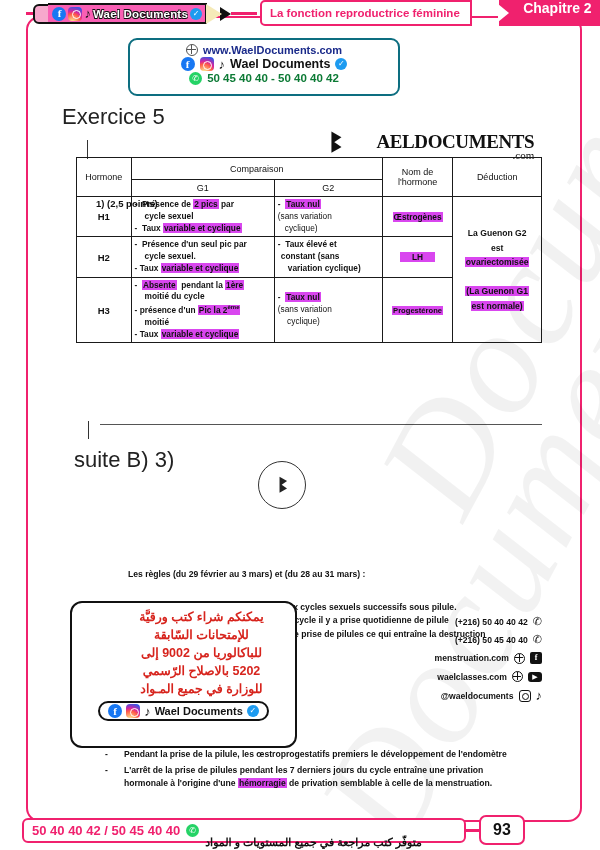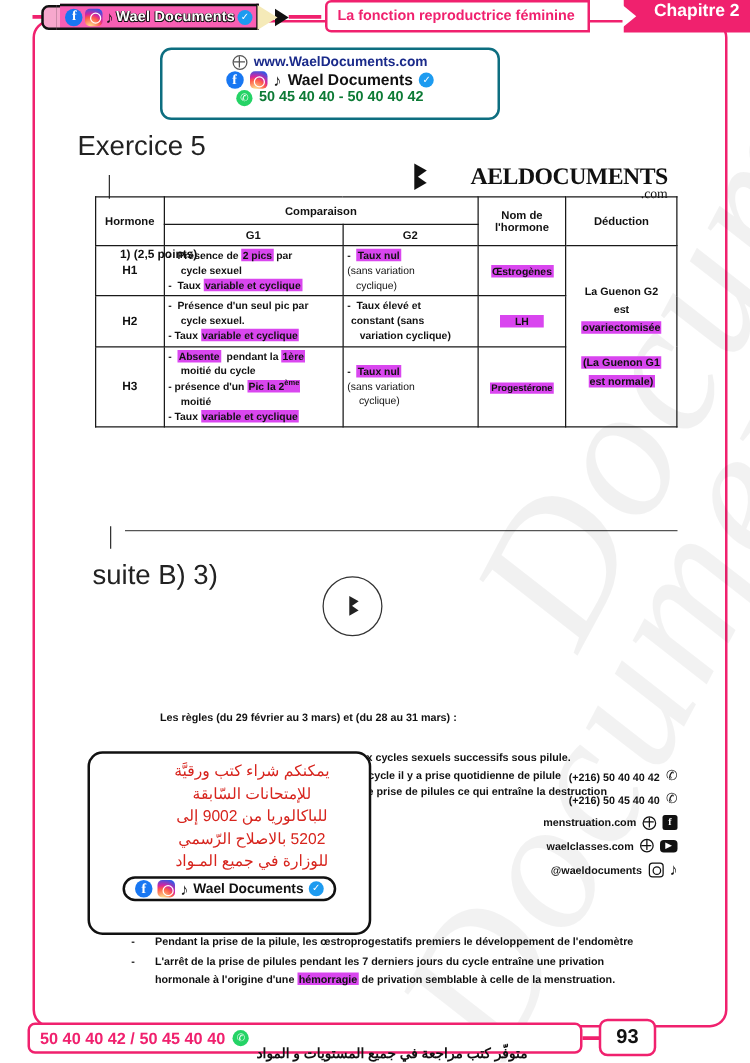--- a/index.html
+++ b/index.html
@@ -211,21 +211,21 @@
     position: absolute; left: 76px; top: 157px;
     width: 466px;
     border-collapse: collapse;
     font-size: 8.3px; color: #111;
   }
   table.maintable td, table.maintable th {
     border: 1.1px solid #1a1a1a;
     vertical-align: middle;
     padding: 2px 3px;
   }
-  table.maintable th { font-weight: bold; text-align: center; font-size: 9px; }
+  table.maintable th { font-weight: normal; text-align: center; font-size: 9px; }
   .cell-h { text-align: center; font-weight: bold; font-size: 9.5px; }
   .bul { display: block; text-indent: -7px; padding-left: 7px; line-height: 1.42; font-weight: bold; }
   .nb { font-weight: normal; }
   .hl { background: #d946ef; padding: 0 1px; }
   .ctr { text-align: center; font-weight: bold; }
   .ded { text-align: center; line-height: 1.7; font-weight: bold; font-size: 8.6px; }
   sup.sm { font-size: 6px; }
 
   
   .suite-title {
@@ -258,21 +258,21 @@
     width: 227px; height: 147px;
     border: 2.2px solid #111;
     border-radius: 12px;
     background: #fff;
     padding: 5px 4px 3px 4px;
     display: flex; flex-direction: column; align-items: center;
     z-index: 5;
   }
   .ad-line {
     direction: rtl; unicode-bidi: bidi-override;
-    font-size: 12.5px; font-weight: normal; color: #d7241d;
+    font-size: 12.5px; font-weight: bold; color: #d7241d;
     line-height: 1.44; text-align: center; white-space: nowrap; margin-left: 36px;
   }
   .ad-badge {
     margin-top: 3px;
     border: 2px solid #111; border-radius: 14px;
     padding: 1px 8px; display: flex; align-items: center; gap: 4px;
     background: #fff;
   }
   .ad-badge .bt { font-size: 11px; font-weight: bold; color: #111; }
 

